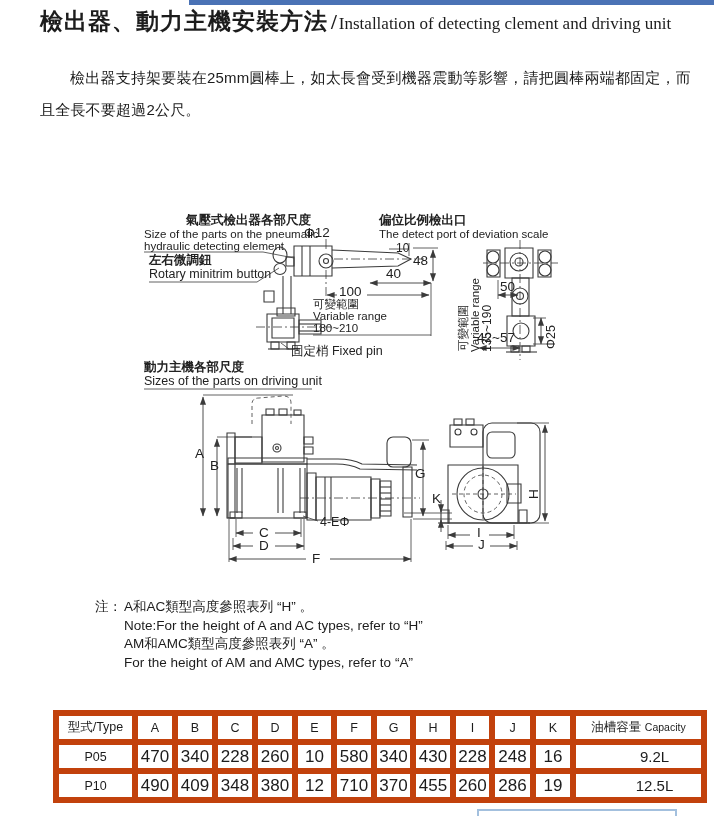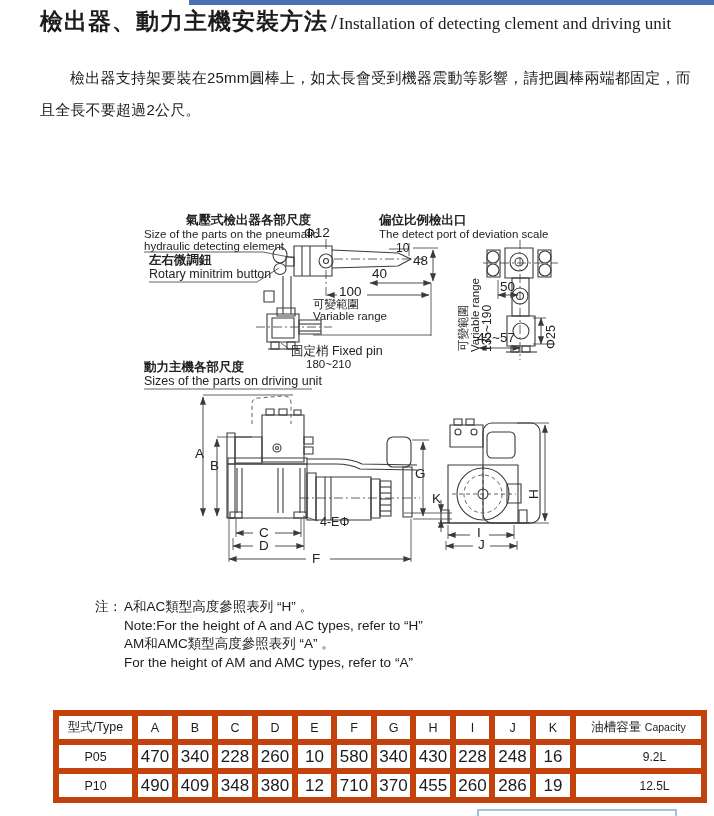--- a/index.html
+++ b/index.html
@@ -32,21 +32,21 @@
   
   #note{position:absolute;left:95px;top:598px;font-size:13.5px;line-height:18.5px;}
   #note .prefix{position:absolute;left:0;top:0;}
   #note .lines{margin-left:29px;}
   
   #spec-table{position:absolute;left:53px;top:710px;width:654px;border-collapse:collapse;z-index:3;
               font-size:12.5px;text-align:center;}
   #spec-table th,#spec-table td{border:6px solid #c2410c;height:23px;padding:0;font-weight:normal;}
   #spec-table .cap-en{font-size:10.5px;}
   #spec-table td.val{font-size:17px;}
-  #spec-table td.cap{font-size:12px;padding-left:32px;}
+  #spec-table td.cap{font-size:15px;padding-left:32px;}
   
   #partialbox{position:absolute;left:477px;top:809px;width:196px;height:12px;
               border:2px solid #a3c0de;background:#fff;}
 </style>
 </head>
 <body>
 
 <div id="page">
 
   <div id="topbar" style="background: rgb(74, 114, 181);"></div>
@@ -234,25 +234,25 @@
   <span class="dl b" style="left:159px;top:214px;margin-left:27px;">氣壓式檢出器各部尺度</span>
   <span class="dl sm" style="left:144px;top:228px;">Size of the parts on the pneumatic</span>
   <span class="dl sm" style="left:144px;top:240px;">hydraulic detecting element</span>
   <span class="dl b" style="left:149px;top:254px;">左右微調鈕</span>
   <span class="dl" style="left:149px;top:268px;">Rotary minitrim button</span>
   <span class="dl dim" style="left:304px;top:226px;">Φ12</span>
   <span class="dl b" style="left:379px;top:214px;">偏位比例檢出口</span>
   <span class="dl sm" style="left:379px;top:228px;">The detect port of deviation scale</span>
   <span class="dl" style="left:396px;top:242px;font-size:12px;">10</span>
   <span class="dl dim" style="left:413px;top:254px;">48</span>
-  <span class="dl dim" style="left:372px;top:267px;text-align:center;">40</span>
+  <span class="dl dim" style="left:386px;top:267px;text-align:center;">40</span>
   <span class="dl dim" style="left:339px;top:285px;">100</span>
   <span class="dl sm" style="left:313px;top:298px;">可變範圍</span>
   <span class="dl sm" style="left:313px;top:310px;">Variable range</span>
-  <span class="dl sm" style="left:306px;top:322px;margin-top:36px;">180~210</span>
+  <span class="dl sm" style="left:313px;top:322px;">180~210</span>
   <span class="dl" style="left:291px;top:345px;">固定梢 Fixed pin</span>
   <span class="dl sm rot" style="left:457px;top:351px;">可變範圍</span>
   <span class="dl sm rot" style="left:469px;top:352px;">Variable range</span>
   <span class="dl rot" style="left:481px;top:352px;font-size:12px;">135~190</span>
   <span class="dl dim" style="left:500px;top:280px;">50</span>
   <span class="dl dim" style="left:477px;top:331px;">42~57</span>
   <span class="dl rot" style="left:545px;top:349px;">Φ25</span>
   <span class="dl b" style="left:144px;top:361px;">動力主機各部尺度</span>
   <span class="dl" style="left:144px;top:375px;">Sizes of the parts on driving unit</span>
   <span class="dl dim" style="left:195px;top:447px;">A</span>

